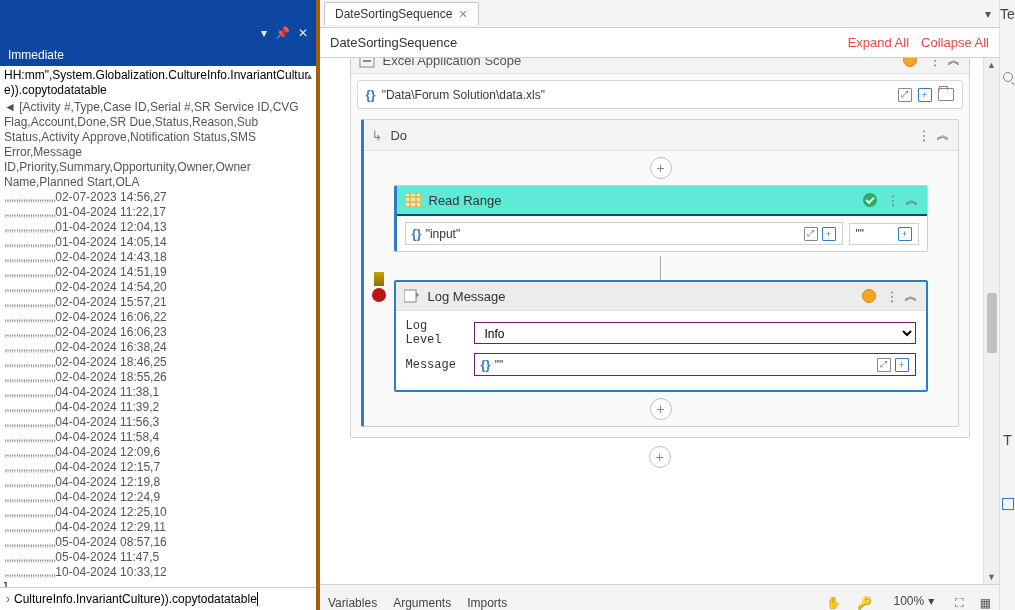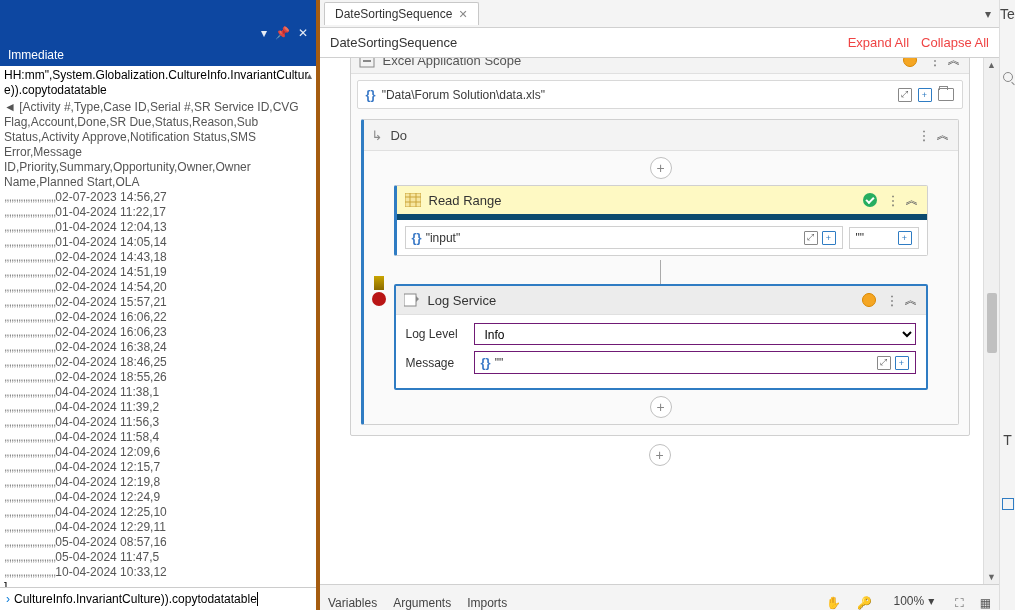--- a/index.html
+++ b/index.html
@@ -57,38 +57,38 @@
 .folder-icon::before { content:''; position:absolute; top:-3px; left:0; width:7px; height:3px; border:1px solid #888; border-bottom:none; border-radius:1px 1px 0 0;}
 
 .do-box { border: 1px solid #d0d0d0; border-radius: 2px; margin: 10px; background: #fafafa; }
 .do-header { display: flex; align-items: center; padding: 6px 8px; background: #f3f3f3; border-bottom: 1px solid #e0e0e0; font-size: 13px; color: #444; }
 .do-header .arrow-icon { margin-right: 8px; color: #888; }
 
 .add-circle { width: 22px; height: 22px; border: 1px solid #c0c0c0; border-radius: 50%; display: flex; align-items: center; justify-content: center; color: #888; font-size: 14px; margin: 6px auto; cursor: pointer; background: #fff;}
 
 .activity-box { border: 1px solid #d0d0d0; border-radius: 2px; background: #fafafa; margin: 4px 30px; }
 .activity-box.blue-left { border-left: 3px solid #2f7cc3; }
-.act-header { display: flex; align-items: center; padding: 5px 8px; background: #fef9c3; border-bottom: 6px solid #0c4a6e; font-size: 13px; color: #333; }
+.act-header { display: flex; align-items: center; padding: 5px 8px; background: #5eead4; border-bottom: 2px solid #0c4a6e; font-size: 13px; color: #333; }
 .act-header .act-icon { width: 16px; height: 14px; margin-right: 8px; display:inline-block;}
 .act-header .spacer { flex:1; }
 .status-ok { width:14px; height:14px; background:#27ae60; border-radius:50%; position:relative; margin-right:4px;}
 .status-ok::after{content:'';position:absolute;left:3px;top:4px;width:6px;height:3px;border-left:2px solid #fff;border-bottom:2px solid #fff;transform:rotate(-45deg);}
 .readrange-body { padding: 6px 8px; background:#fff; }
 .readrange-body .rr-row { display: flex; align-items: center; gap: 6px; }
 .rr-field { border: 1px solid #d0d0d0; padding: 3px 6px; font-size: 12px; display: flex; align-items: center; gap: 4px; flex: 1; background:#fff; }
 .rr-field.short { flex: 0 0 70px; }
 
 .connector { width: 1px; height: 24px; background: #aaa; margin: 0 auto; }
 
 .log-box { border: 2px solid #2f7cc3; border-radius: 2px; background: #fafafa; margin: 0 30px; position: relative; }
 .log-header { display: flex; align-items: center; padding: 5px 8px; background: #ececec; border-bottom: 1px solid #e0e0e0; font-size: 13px; }
 .log-header .warn { width: 14px; height: 14px; background: #f5a623; border-radius: 50%; border:1px solid #d98700; margin-right:4px;}
 .log-body { padding: 8px 10px; background: #fff; }
 .log-body .form-row { display: flex; align-items: center; margin-bottom: 6px; gap: 8px; }
-.log-body label { width: 60px; font-size: 12px; }
+.log-body label { width: 60px; font-size: 12px; font-family: Liberation Mono, monospace; }
 .log-body select, .log-body .msg-field { flex: 1; border: 1px solid #701a75; padding: 3px 6px; font-size: 12px; background:#fff; display:flex; align-items:center; gap:4px; }
 .log-body select { height: 22px; }
 .breakpoint { position: absolute; left: -24px; top: 6px; width: 14px; height: 14px; background: #b91515; border-radius: 50%; }
 .bookmark-flag { position:absolute; left:-22px; top:-10px; width:10px; height:14px; background:linear-gradient(180deg,#c9a400,#8a6a00); }
 
 
 .status-bar { display: flex; align-items: flex-end; height: 26px; background: #f4f4f4; border-top: 1px solid #d0d0d0; padding: 0 8px; font-size: 12px; color: #444; gap: 16px; }
 .status-bar .spacer { flex: 1; }
 .status-bar .icon { cursor: pointer; color: #555; }
 .zoom-dd { display:flex; align-items:center; gap:4px; border:1px solid transparent; padding:1px 4px;}
@@ -260,21 +260,21 @@
           <div class="log-box">
             <span class="bookmark-flag"></span>
             <span class="breakpoint"></span>
             <div class="log-header">
               <span class="act-icon" style="margin-right:8px;">
                 <svg width="16" height="14">
                     <rect x="0" y="1" width="12" height="12" fill="#fff" stroke="#888"></rect>
                     <path d="M12 3 L15 6 L12 9" fill="#888"></path>
                   </svg>
               </span>
-              <span>Log Service</span>
+              <span>Log Message</span>
               <span style="flex:1"></span>
               <span class="warn"></span>
               <span class="dots3" style="color:#666;margin-left:6px;">⋮</span>
               <span class="chev" style="color:#666;margin-left:6px;">︽</span>
             </div>
             <div class="log-body">
               <div class="form-row">
                 <label>Log Level</label>
                 <select>
                   <option>Info</option>

